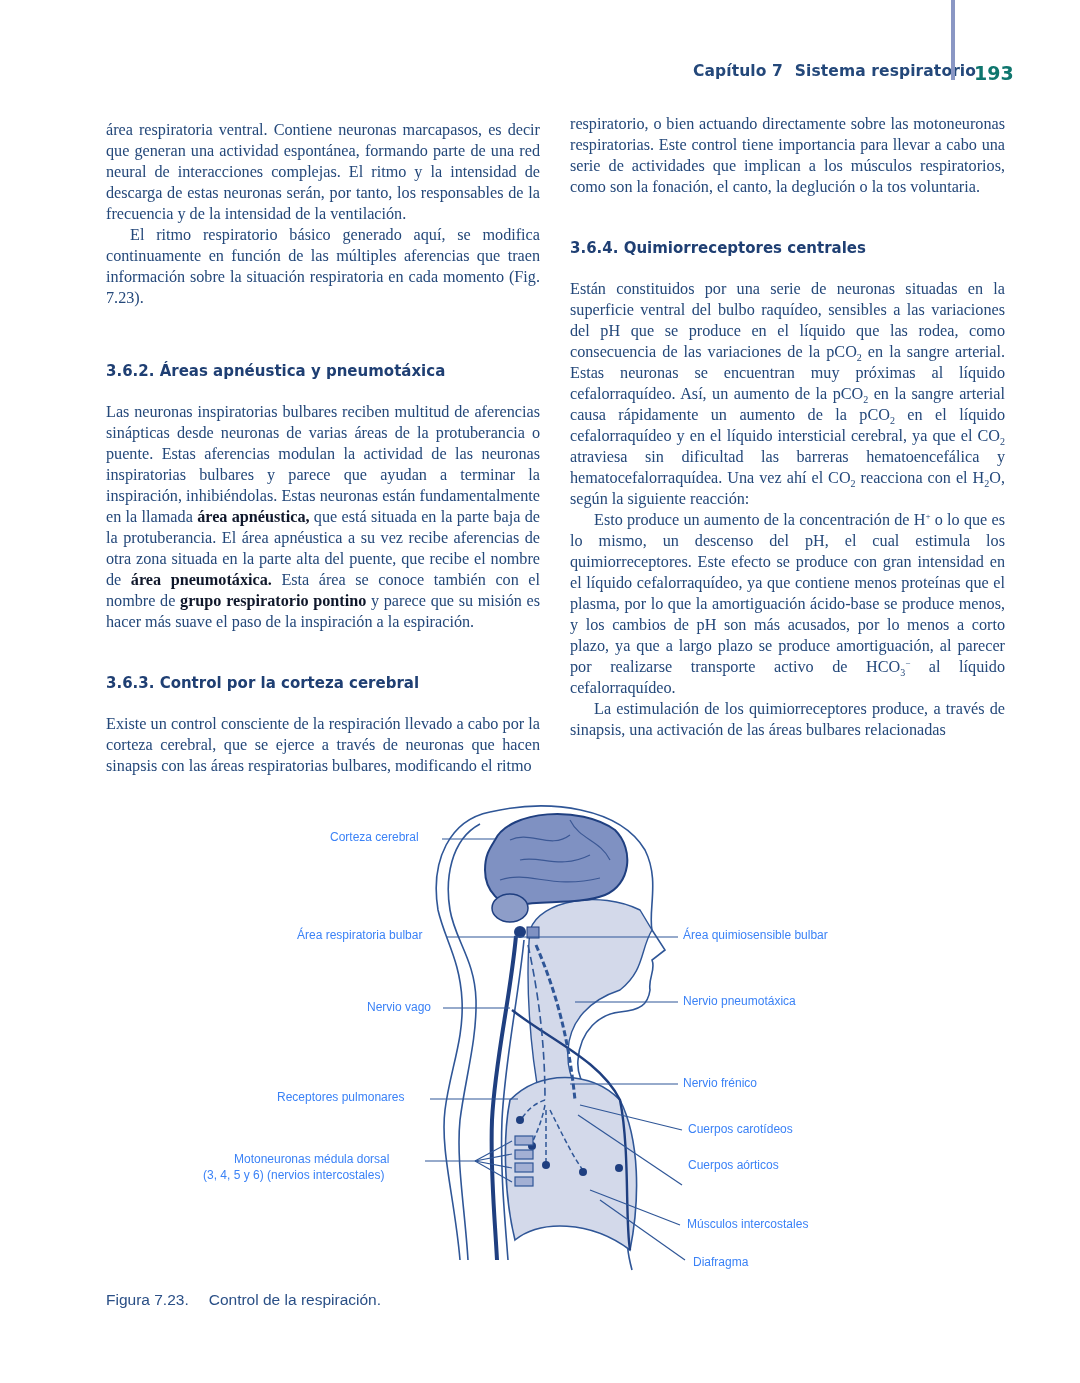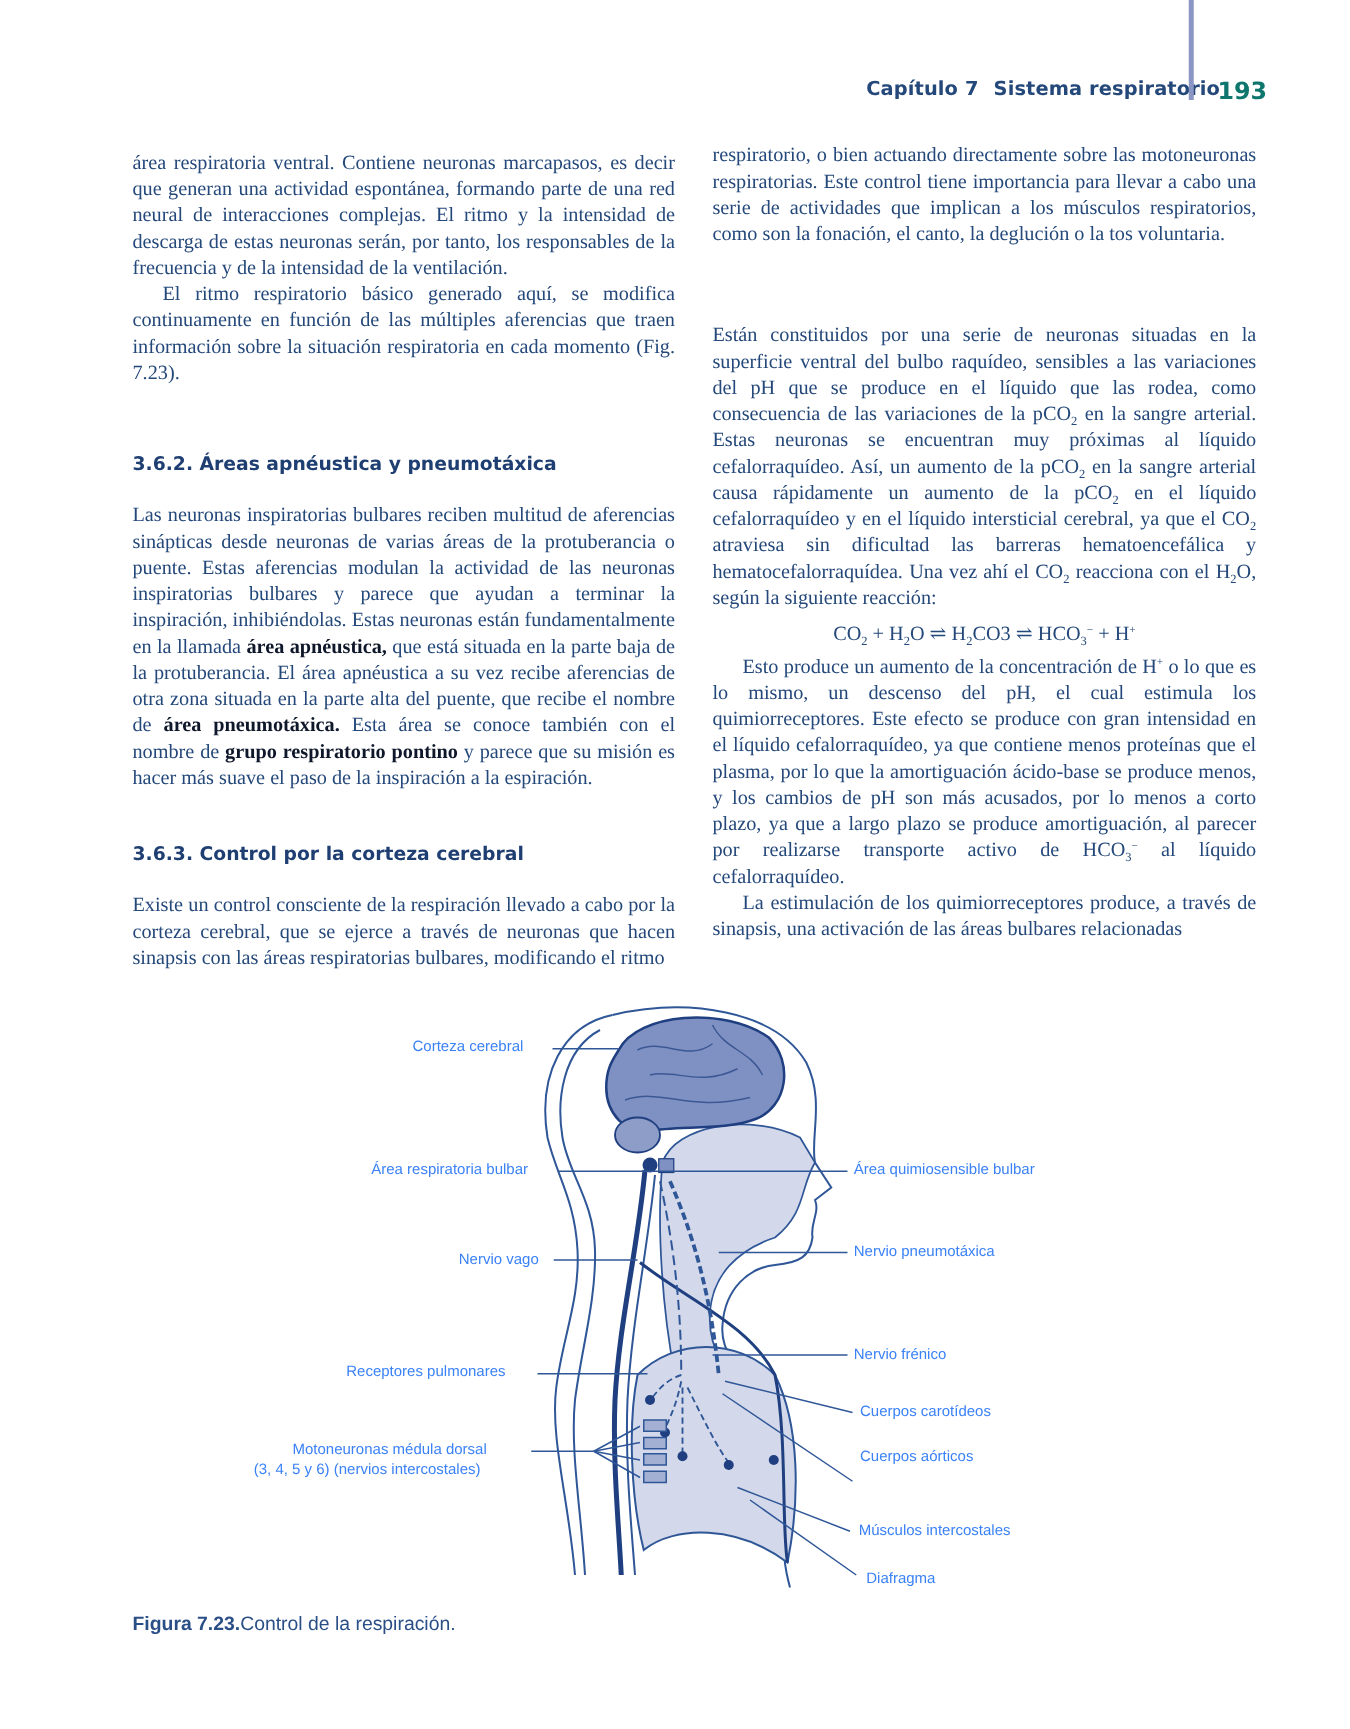--- a/index.html
+++ b/index.html
@@ -14,21 +14,21 @@
   .col1 { left: 106px; top: 120px; width: 434px; }
   .col2 { left: 570px; top: 114px; width: 435px; }
   .h3 { font-family: "DejaVu Sans", sans-serif; font-weight: bold; font-size: 15px; color: #1f3f73; margin: 0; text-align: left; }
   .sub { font-size: 10px; vertical-align: -4px; line-height: 0; }
   .sup { font-size: 9px; vertical-align: 6px; line-height: 0; }
   b { font-weight: bold; color: #0f172a; }
   .eq { text-align: center; }
   .figure { position: absolute; left: 100px; top: 800px; width: 880px; height: 480px; }
   .figlabel { position: absolute; font-family: Liberation Sans, sans-serif; font-size: 12px; color: #3b82f6; white-space: nowrap; }
   .caption { position: absolute; left: 106px; top: 1291px; font-family: "Liberation Sans", sans-serif; font-size: 15.5px; color: #2a4f86; }
-  .caption .num { font-weight: bold; margin-right: 0; }
+  .caption .num { font-weight: normal; margin-right: 20px; }
 </style>
 </head>
 <body>
 
 <div class="header">
   <span>Capítulo 7</span><span class="sp"></span><span>Sistema respiratorio</span>
 </div>
 <div class="header-bar"></div>
 <div class="page-num">193</div>
 
@@ -44,24 +44,24 @@
   <div style="height:40px"></div>
   <h3 class="h3">3.6.3. Control por la corteza cerebral</h3>
   <div style="height:20px"></div>
   <p>Existe un control consciente de la respiración llevado a cabo por la corteza cerebral, que se ejerce a través de neuronas que hacen sinapsis con las áreas respiratorias bulbares, modificando el ritmo</p>
 </div>
 
 <div class="col col2">
   <p>respiratorio, o bien actuando directamente sobre las motoneuronas respiratorias. Este control tiene importancia para llevar a cabo una serie de actividades que implican a los músculos respiratorios, como son la fonación, el canto, la deglución o la tos voluntaria.</p>
 
   <div style="height:40px"></div>
+  <h3 class="h3">3.6.4. Quimiorreceptores centrales</h3>
   <div style="height:20px"></div>
   <p><span>Están constituidos por una serie de neuronas situadas en la superficie ventral del bulbo raquídeo, sensibles a las variaciones del pH que se produce en el líquido que las rodea, como consecuencia de las variaciones de la pCO</span><span class="sub">2</span><span> en la sangre arterial. Estas neuronas se encuentran muy próximas al líquido cefalorraquídeo. Así, un aumento de la pCO</span><span class="sub">2</span><span> en la sangre arterial causa rápidamente un aumento de la pCO</span><span class="sub">2</span><span> en el líquido cefalorraquídeo y en el líquido intersticial cerebral, ya que el CO</span><span class="sub">2</span><span> atraviesa sin dificultad las barreras hematoencefálica y hematocefalorraquídea. Una vez ahí el CO</span><span class="sub">2</span><span> reacciona con el H</span><span class="sub">2</span><span>O, según la siguiente reacción:</span></p>
 
-  <p class="eq" style="margin:8px 0 5px 0"><span>CO</span><span class="sub">2</span><span> + H</span><span class="sub">2</span><span>O ⇌ H</span><span class="sub">2</span><span>CO3 ⇌ HCO</span><span class="sub">3</span><span class="sup">−</span><span> + H</span><span class="sup">+</span></p>
 
   <p class="indent"><span>Esto produce un aumento de la concentración de H</span><span class="sup">+</span><span> o lo que es lo mismo, un descenso del pH, el cual estimula los quimiorreceptores. Este efecto se produce con gran intensidad en el líquido cefalorraquídeo, ya que contiene menos proteínas que el plasma, por lo que la amortiguación ácido-base se produce menos, y los cambios de pH son más acusados, por lo menos a corto plazo, ya que a largo plazo se produce amortiguación, al parecer por realizarse transporte activo de HCO</span><span class="sub">3</span><span class="sup">−</span><span> al líquido cefalorraquídeo.</span></p>
   <p class="indent">La estimulación de los quimiorreceptores produce, a través de sinapsis, una activación de las áreas bulbares relacionadas</p>
 </div>
 
 <div class="figure">
   <svg width="880" height="480" viewBox="0 0 880 480" xmlns="http://www.w3.org/2000/svg">
     <g fill="none" stroke="#2f5697" stroke-width="1.6">
 
       <path d="M390 12 C 450 -2, 520 8, 545 50 C 560 80, 548 110, 552 130 L 565 150 L 552 160 C 556 170, 548 178, 550 190 C 548 205, 540 210, 520 212 C 500 214, 480 230, 478 260 C 476 280, 490 300, 520 320 C 535 340, 540 380, 530 420 C 525 440, 528 455, 532 470"></path>

